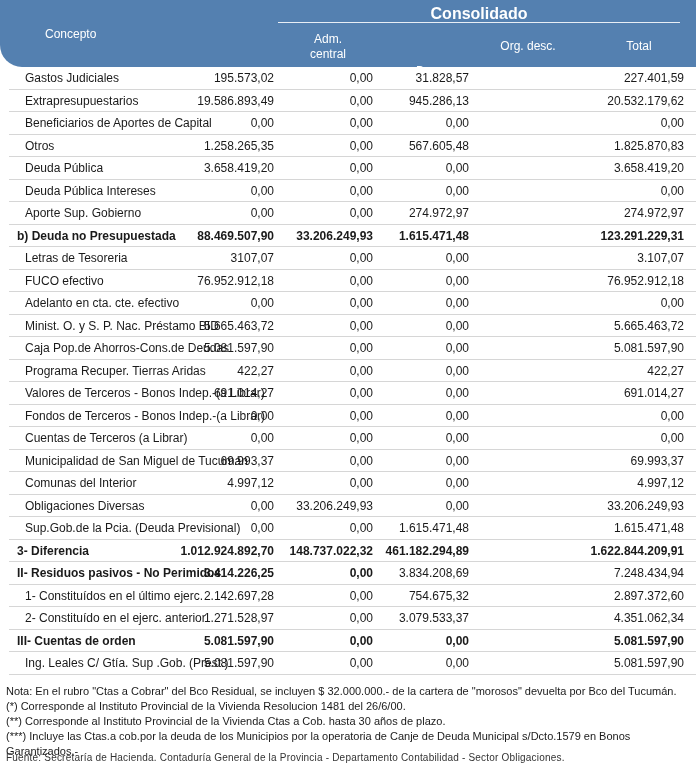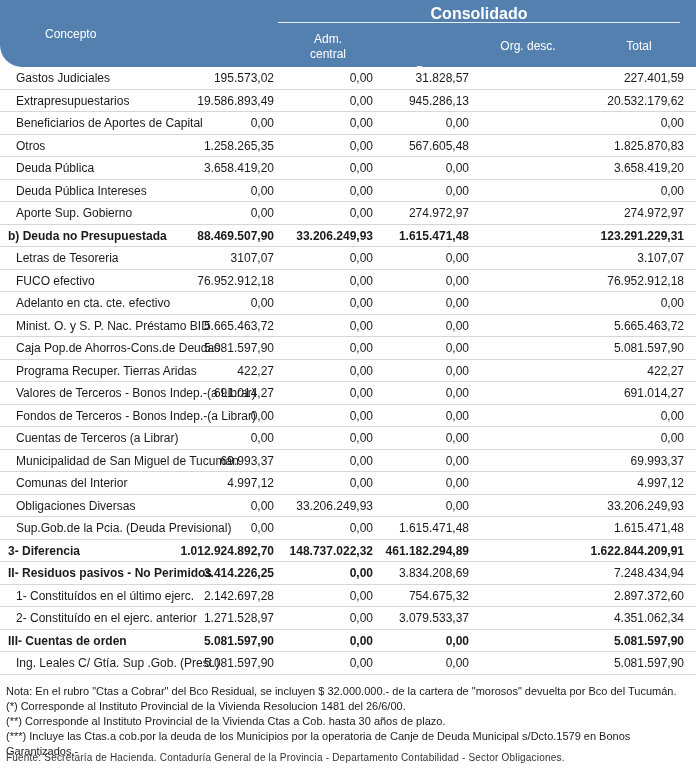--- a/index.html
+++ b/index.html
@@ -2,21 +2,21 @@
 <html><head>
 <meta charset="utf-8">
 <style>
   html, body { margin:0; padding:0; background:#ffffff; }
   body { width:696px; height:768px; overflow:hidden; font-family:"Liberation Sans", sans-serif; color:#1a1a1a; }
   .header { position:relative; height:67px; background:#5480b0; border-radius:0 0 0 22px; color:#fff; }
   .hdr-concepto { position:absolute; left:9px; top:27px; font-size:12px; font-weight:normal;margin-left:36px; }
   .hdr-group { position:absolute; left:278px; width:402px; top:5px; text-align:center; font-size:16px; font-weight:bold; }
   .hdr-line { position:absolute; left:278px; width:402px; top:22px; height:1px; background:#e8eef5; }
   .hdr-col { position:absolute; top:32px; font-size:12px; font-weight:normal; text-align:center; line-height:15px; }
-  .rows { position:relative; }
+  .rows { position:relative;padding-left:9px; }
   .row { position:relative; height:22.5px; border-bottom:1px solid #d6d6d6; box-sizing:border-box; font-size:12px; line-height:22px; }
   .row.bold { font-weight:bold; }
   .cell { position:absolute; top:0; white-space:nowrap; }
   .c0 { left:16px; }
   .row.bold .c0 { left:8px; }
   .c1 { right:422px; text-align:right; }
   .c2 { right:323px; text-align:right; }
   .c3 { right:227px; text-align:center; }
   .c4 { right:12px; text-align:right; }
   .notes { position:absolute; left:6px; top:684px; font-size:11px; line-height:15px; color:#1a1a1a; }

